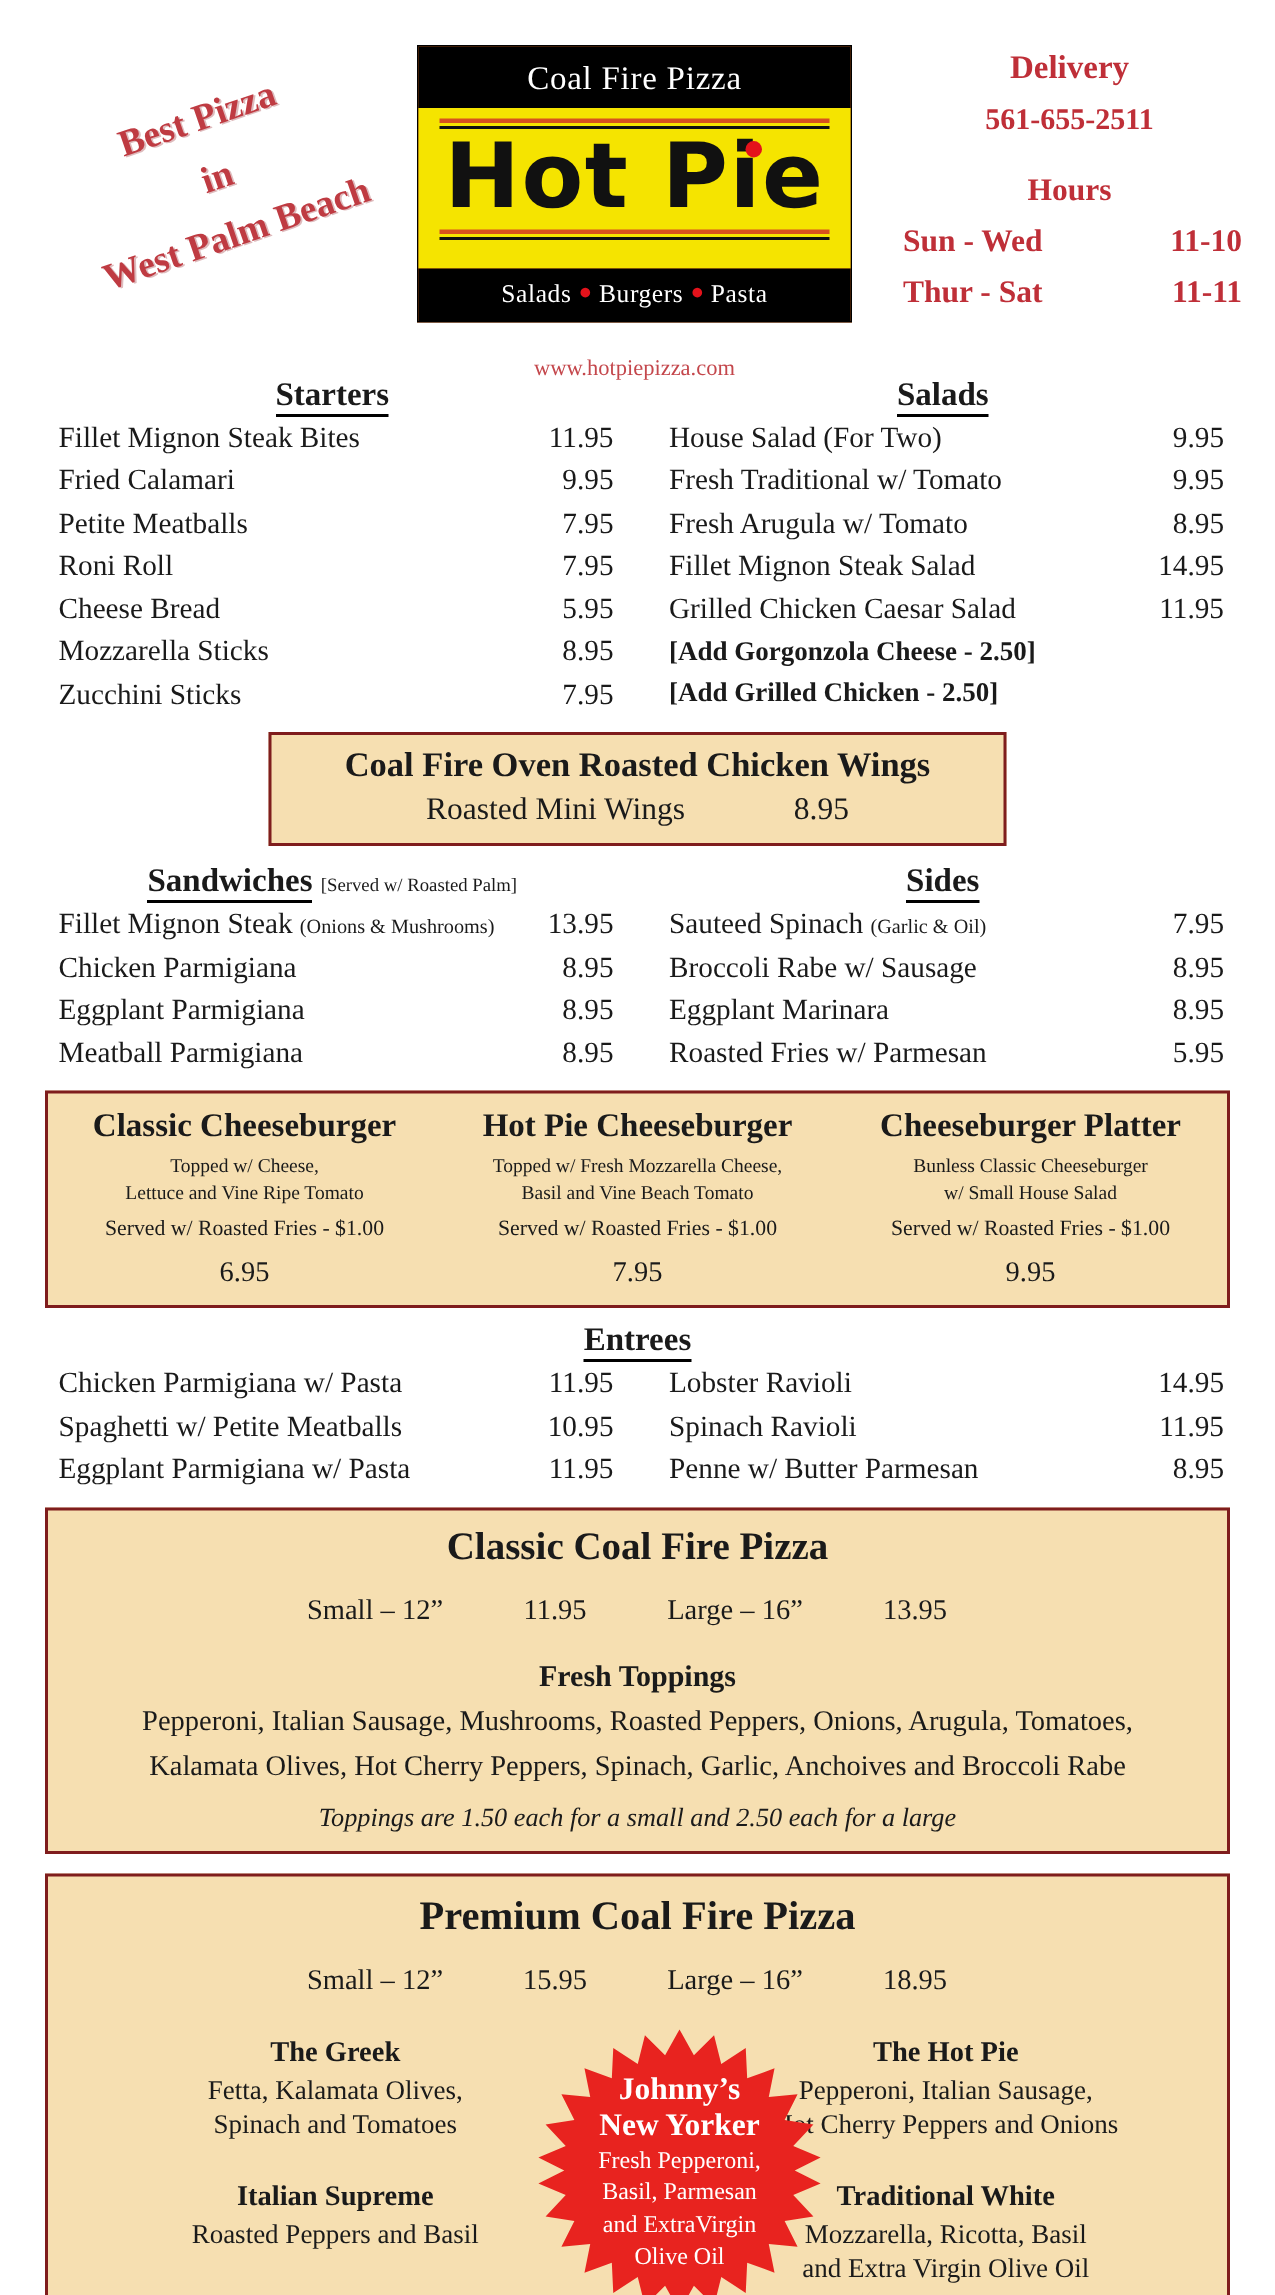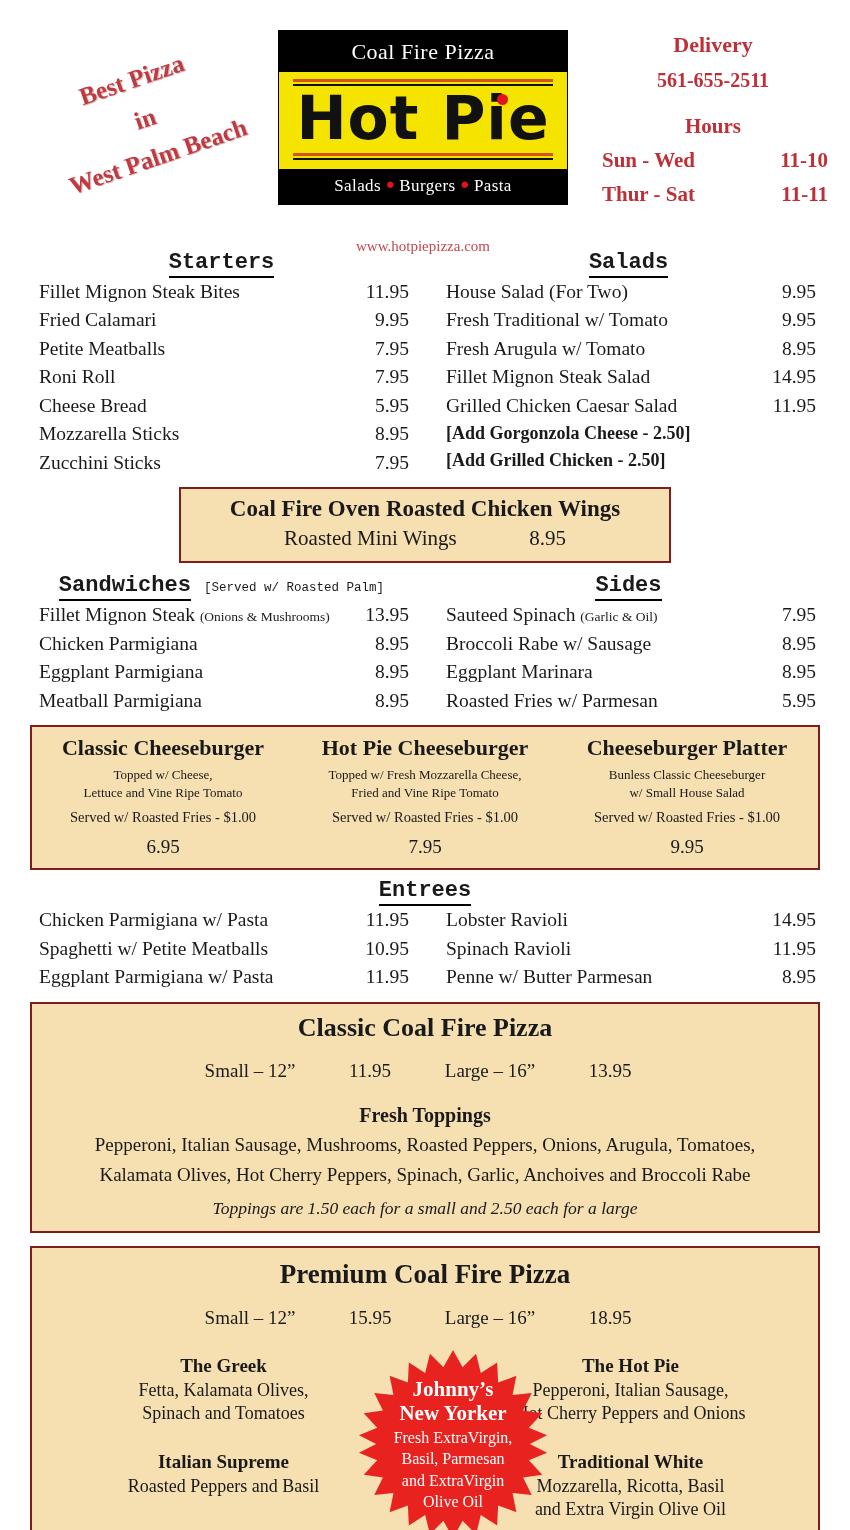--- a/index.html
+++ b/index.html
@@ -30,21 +30,21 @@
     width: 290px;
     border: 1px solid #000;
     background: #f97316;
   }
   .logo-top {
     background: #000; color: #fff; text-align: center;
     padding: 8px 0 7px;
     font-size: 22px; letter-spacing: .5px; font-weight: normal;
   }
   .logo-mid {
-    background: #f5e400; padding: 7px 14px 9px;
+    background: #f5e400; padding: 7px 14px 19px;
   }
   .rule-pair { height: 7px; position: relative; }
   .rule-pair i { position: absolute; left: 0; right: 0; display: block; }
   .rule-pair i.r1 { top: 0; height: 3px; background: #d8521e; }
   .rule-pair i.r2 { top: 5px; height: 2px; background: #111; }
   .hotpie {
     text-align: center; color: #111;
     font-size: 60px; font-weight: bold;
     line-height: 1.02; letter-spacing: 1px;
     padding: 2px 0 4px;
@@ -74,21 +74,21 @@
   .info .phone { font-size: 20px; margin-top: 11px; }
   .info .hours { font-size: 21px; margin-top: 22px; }
   .hrow { display: flex; justify-content: space-between; font-size: 21px;
           margin-top: 9px; padding: 0 10px 0 14px; }
 
   
   .cols { display: flex; width: 790px; margin: 0 auto; gap: 24px; }
   .col { width: 383px; }
   .sec-head {
     text-align: center; font-weight: bold; font-size: 22px;
-    margin-bottom: 3px; position: relative; font-family: Liberation Mono, monospace;
+    margin-bottom: 3px; position: relative;
   }
   .sec-head u { text-decoration: none; border-bottom: 2px solid #000; padding-bottom: 1px; }
   .sec-head .note { font-size: 12.5px; font-weight: normal; }
 
   .row {
     display: flex; align-items: baseline; justify-content: space-between;
     font-size: 19.5px; line-height: 1.46; padding: 0 4px 0 9px;
   }
   .row .nm { white-space: nowrap; }
   .row .nm small { font-size: 13.5px; }
@@ -321,21 +321,21 @@
     <div class="bcell">
       <h3>Classic Cheeseburger</h3>
       <div class="d">Topped w/ Cheese,</div>
       <div class="d">Lettuce and Vine Ripe Tomato</div>
       <div class="served">Served w/ Roasted Fries - $1.00</div>
       <div class="p">6.95</div>
     </div>
     <div class="bcell">
       <h3>Hot Pie Cheeseburger</h3>
       <div class="d">Topped w/ Fresh Mozzarella Cheese,</div>
-      <div class="d">Fried and Vine Ripe Tomato</div>
+      <div class="d">Basil and Vine Beach Tomato</div>
       <div class="served">Served w/ Roasted Fries - $1.00</div>
       <div class="p">7.95</div>
     </div>
     <div class="bcell">
       <h3>Cheeseburger Platter</h3>
       <div class="d">Bunless Classic Cheeseburger</div>
       <div class="d">w/ Small House Salad</div>
       <div class="served">Served w/ Roasted Fries - $1.00</div>
       <div class="p">9.95</div>
     </div>
@@ -425,21 +425,21 @@
       </div>
     </div>
 
     <div class="burst">
       <svg viewBox="0 0 200 200" aria-hidden="true">
         <polygon fill="#e8231f" points="100,2 110,20 124,6 129,26 146,15 147,36 166,29 162,49 182,47 173,65 193,68 179,83 198,91 180,100 198,109 179,117 193,132 173,135 182,153 162,151 166,171 147,164 146,185 129,174 124,194 110,180 100,198 90,180 76,194 71,174 54,185 53,164 34,171 38,151 18,153 27,135 7,132 21,117 2,109 20,100 2,91 21,83 7,68 27,65 18,47 38,49 34,29 53,36 54,15 71,26 76,6 90,20"></polygon>
       </svg>
       <div class="inner">
         <div class="n1">Johnny’s</div>
         <div class="n1">New Yorker</div>
-        <div class="n2">Fresh ExtraVirgin,</div>
+        <div class="n2">Fresh Pepperoni,</div>
         <div class="n2">Basil, Parmesan</div>
         <div class="n2">and ExtraVirgin</div>
         <div class="n2">Olive Oil</div>
       </div>
     </div>
   </div>
 
 </div>
 
 </body></html>

